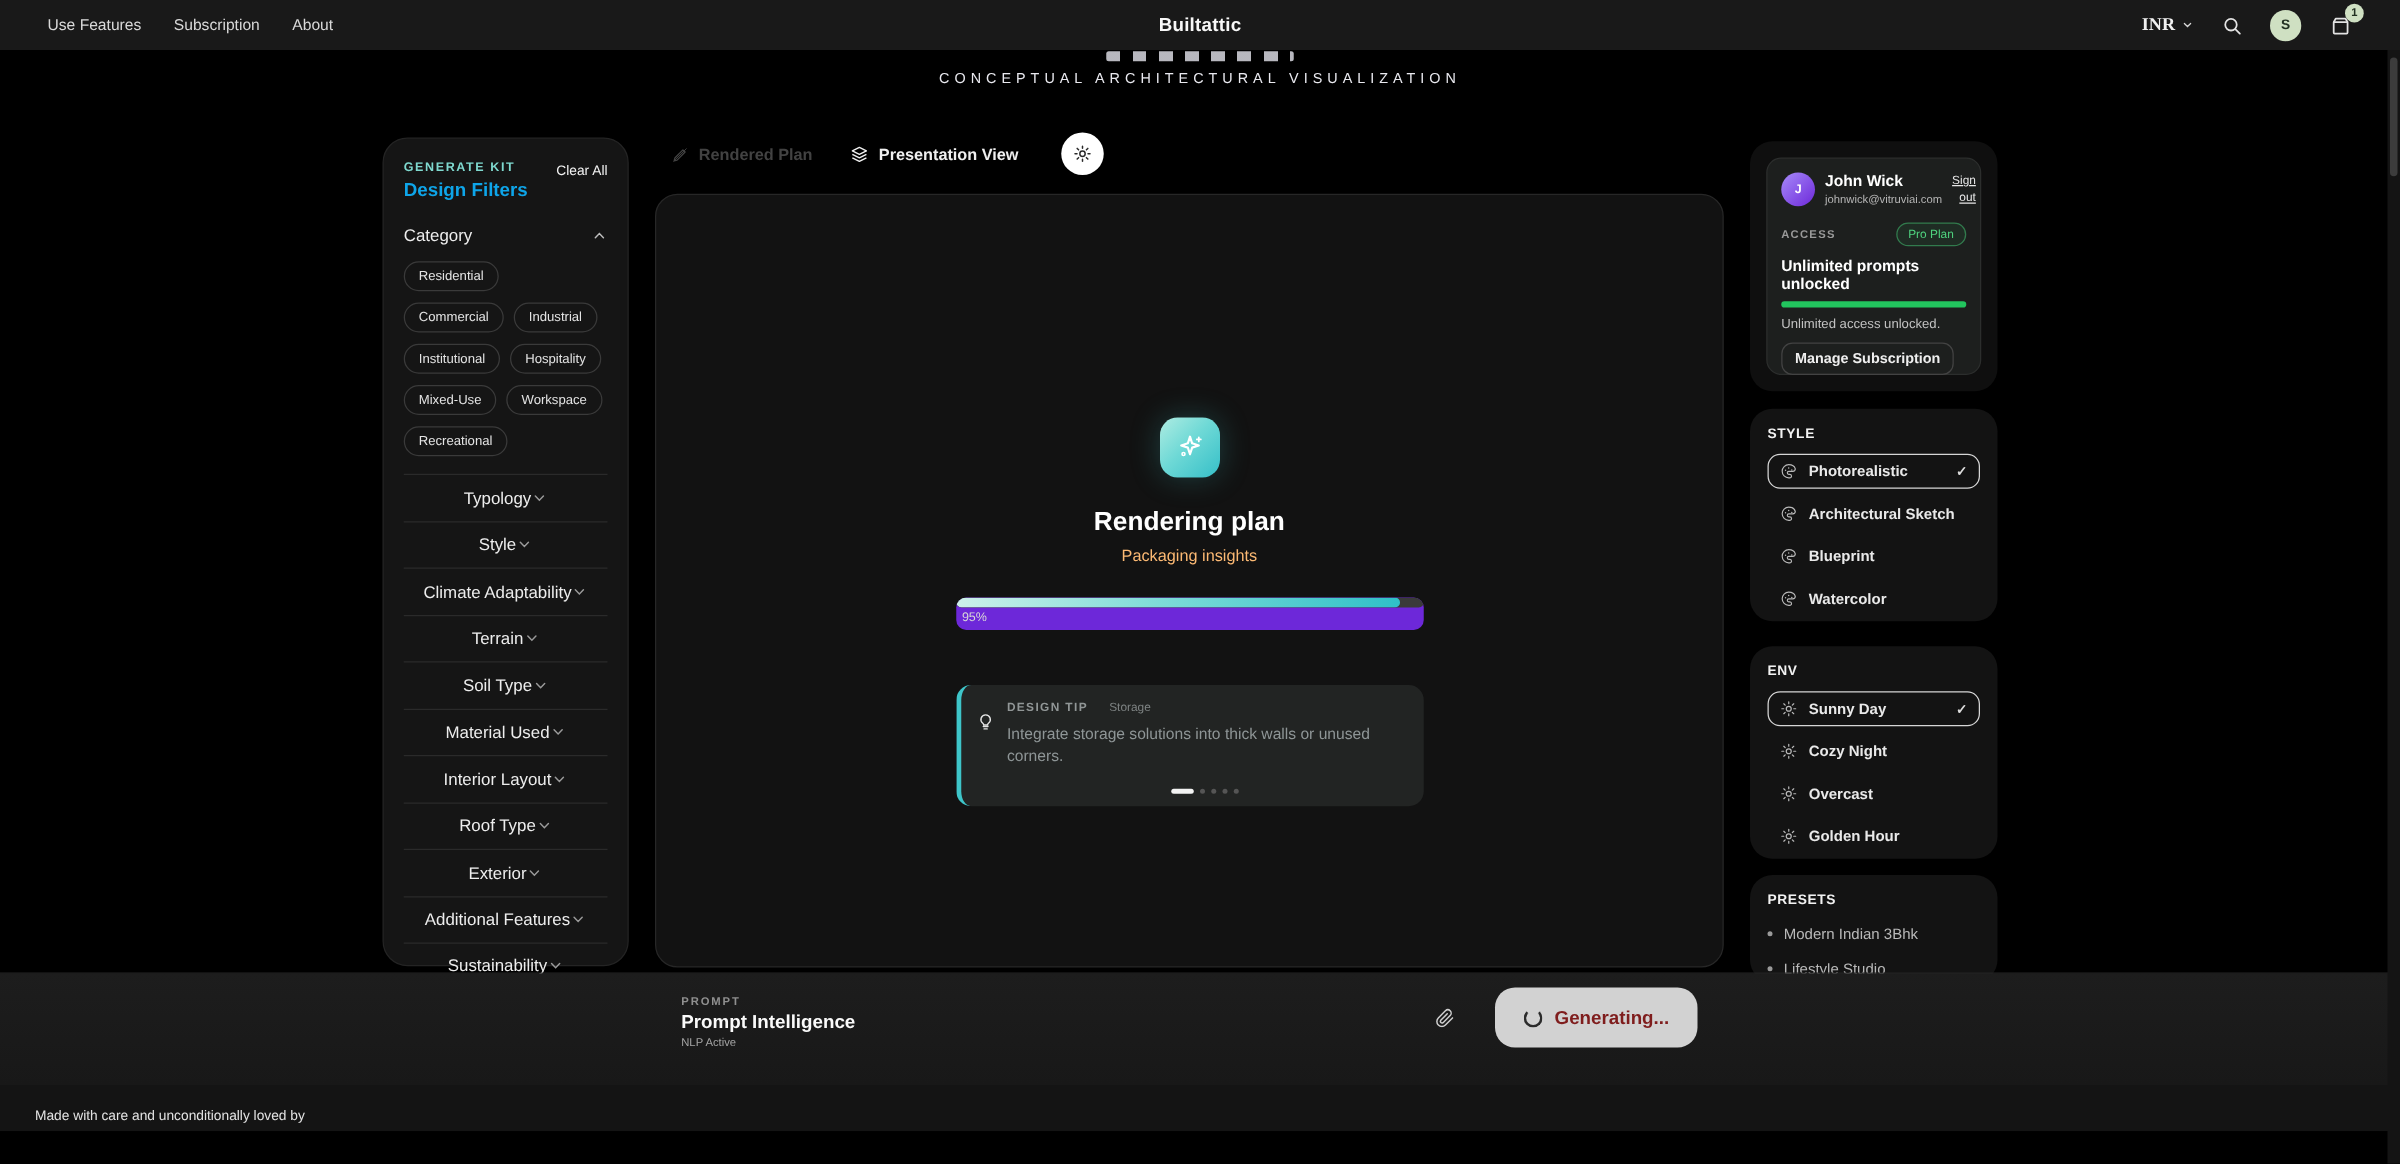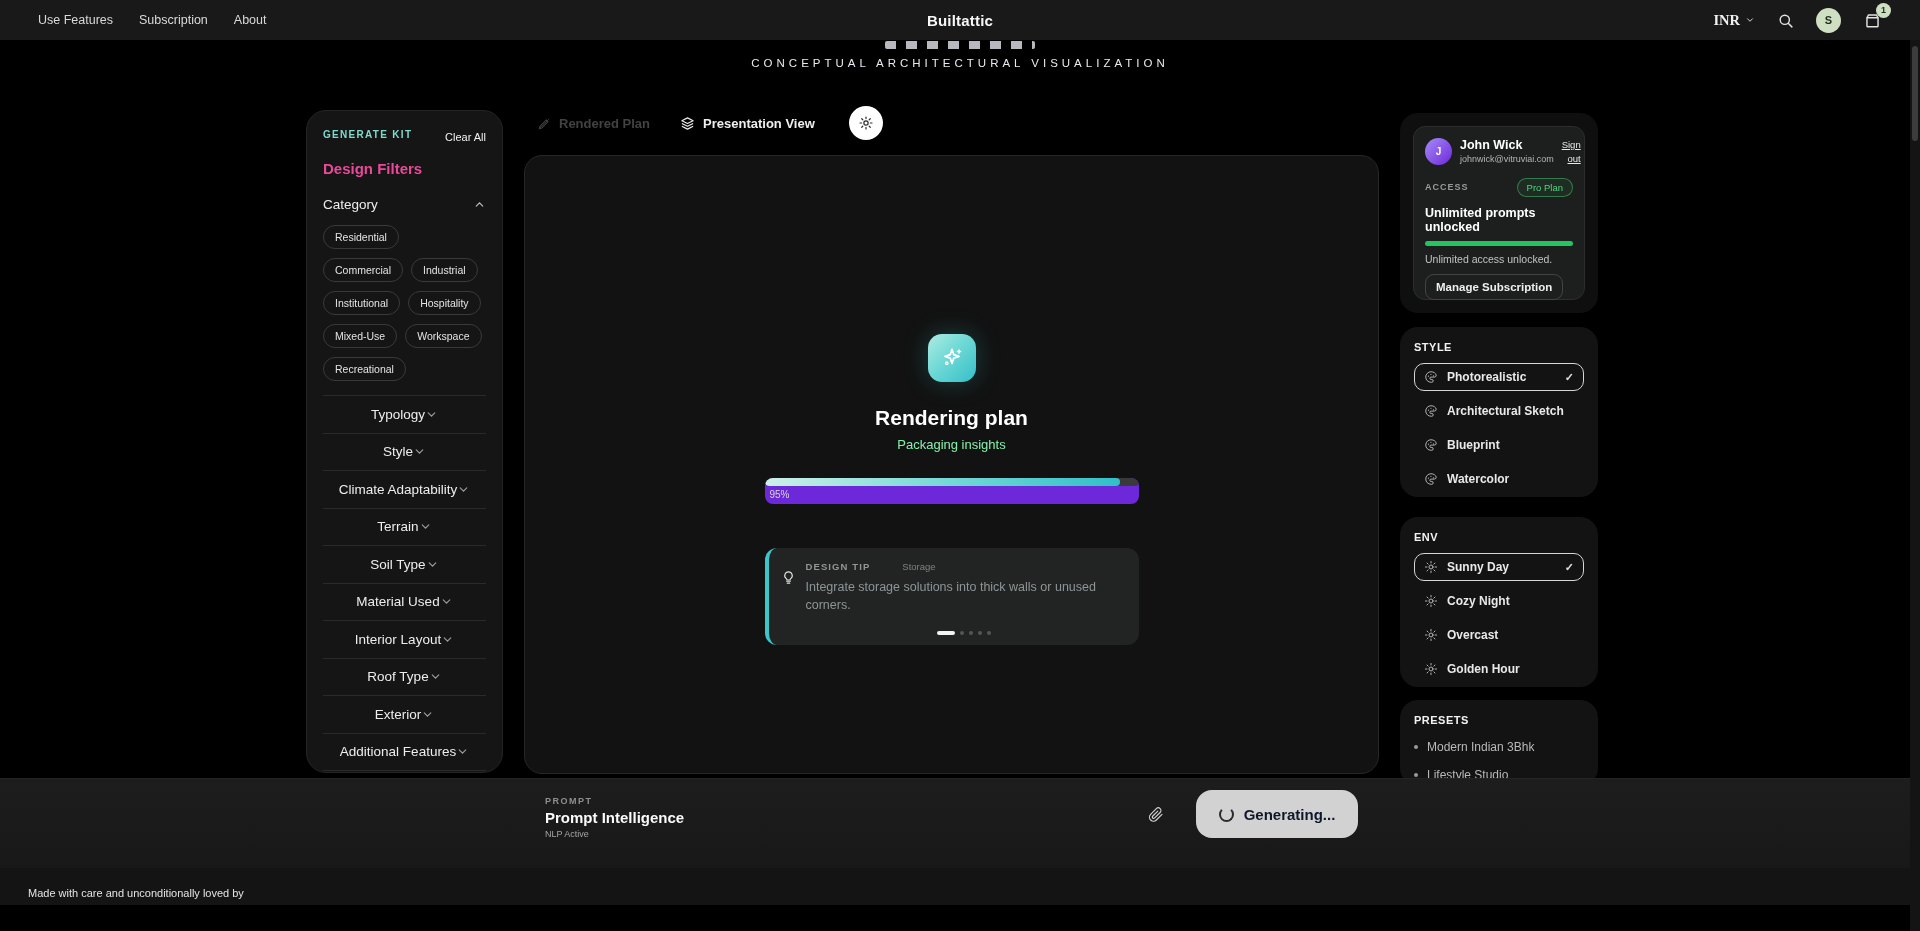--- a/index.html
+++ b/index.html
@@ -39,21 +39,21 @@
   }
 
   
   .filters-panel {
     position:absolute; left:306px; top:110px; width:197px; height:663px;
     background:#151515; border:1px solid #242424; border-radius:20px;
     padding:18px 16px 10px;
   }
   .filters-head { display:flex; justify-content:space-between; align-items:flex-start; }
   .kicker-teal { font-size:10px; font-weight:700; letter-spacing:1.3px; color:#7fd9cf; }
-  .filters-title { font-size:15px; font-weight:700; color:#ec4899; margin-top:20px; }
+  .filters-title { font-size:15px; font-weight:700; color:#0ea5e9; margin-top:4px; }
   .clear-all { font-size:11px; color:#f2f2f2; cursor:pointer; margin-top:2px; }
   .cat-row { display:flex; justify-content:space-between; align-items:center; margin-top:20px; cursor:pointer; }
   .section-label { font-size:13.5px; color:#ededed; font-weight:500; }
   .chips { display:flex; flex-wrap:wrap; gap:9px 8px; margin-top:13px; padding-bottom:14px; }
   .chip {
     padding:5px 11px; border:1px solid #3a3a3a; border-radius:999px;
     font-size:10.5px; color:#e3e3e3; cursor:pointer; white-space:nowrap;
   }
   .filter-section {
     border-top:1px solid #2a2a2a; height:37.5px; display:flex; align-items:center;
@@ -78,31 +78,31 @@
     background:#121212; border:1px solid #272727; border-radius:18px;
     display:flex; flex-direction:column; align-items:center; padding-top:178px;
   }
   .spark-tile {
     width:48px; height:48px; border-radius:14px;
     background:linear-gradient(135deg,#aeece2 0%,#6fd9d6 45%,#35bfc8 100%);
     display:flex; align-items:center; justify-content:center;
     box-shadow:0 0 24px rgba(64,198,203,.25);
   }
   .status-title { margin-top:24px; font-size:21px; font-weight:700; color:#fff; }
-  .status-sub { margin-top:7px; font-size:13px; color:#86efac; }
+  .status-sub { margin-top:7px; font-size:13px; color:#fdba74; }
   .progress-wrap { margin-top:26px; width:374px; background:#6d28d9; border-radius:8px; overflow:hidden; }
   .progress-track { height:8px; background:#3a3a3a; border-radius:999px; overflow:hidden; }
   .progress-fill { height:100%; border-radius:999px; background:linear-gradient(90deg,#cdf0ea,#7fdcd8 45%,#2fc0c8); }
   .progress-label { font-size:10px; color:#d7d7d7; padding:3px 5px 4px; }
   .tip-card {
     margin-top:44px; width:374px; height:97px; background:#222423; border-radius:12px;
     border-left:4px solid #3ec5c9; padding:13px 16px 8px 12px; display:flex; gap:10px;
   }
   .tip-body-col { flex:1; display:flex; flex-direction:column; }
-  .tip-head { display:flex; align-items:center; gap:32px; }
+  .tip-head { display:flex; align-items:center; gap:17px; }
   .tip-kicker { font-size:9.5px; font-weight:700; letter-spacing:1.1px; color:#919696; }
   .tip-tag { font-size:9.5px; color:#7e8383; }
   .tip-text { margin-top:6px; font-size:12.5px; line-height:1.45; color:#8e9596; max-width:310px; }
   .tip-dots { display:flex; gap:5px; justify-content:center; align-items:center; margin-top:auto; padding-bottom:2px; }
   .dot { width:4px; height:4px; border-radius:999px; background:#555; }
   .dot.active { width:18px; background:#f3f3f3; }
 
   
   .rcard { position:absolute; left:1400px; width:198px; background:#131313; border-radius:18px; }
   .user-outer { top:113px; height:200px; background:#0f0f0f; padding:13px; }
@@ -146,21 +146,21 @@
   .prompt-input {
     position:absolute; left:670px; top:13px; width:512px; height:44px;
     border-radius:999px; background:linear-gradient(180deg,#2f2f2f,#242424);
     border:1px solid #3e3e3e; color:#e9e9e9; font-size:13px;
     padding:0 46px 0 20px; outline:none; font-family:"Liberation Sans", sans-serif;
   }
   .attach-icon { position:absolute; left:1148px; top:27px; cursor:pointer; }
   .generate-btn {
     position:absolute; left:1196px; top:11px; width:162px; height:48px;
     border-radius:16px; background:#d2d2d2; display:flex; align-items:center;
-    justify-content:center; gap:10px; font-size:15px; font-weight:700; color:#0f172a; cursor:pointer;
+    justify-content:center; gap:10px; font-size:15px; font-weight:700; color:#7f1d1d; cursor:pointer;
   }
   .spinner { width:15px; height:15px; border-radius:50%; border:2px solid #2b2b2b; border-top-color:transparent; animation:spin 1s linear infinite; }
   @keyframes spin { to { transform:rotate(360deg); } }
 
   
   .footer-strip { position:absolute; left:0; right:0; top:862px; height:43px; background:#141414; }
   .footer-text { position:absolute; left:28px; top:887px; font-size:11px; color:#e3e3e3; z-index:11; }
   .bottom-black { position:absolute; left:0; right:0; top:905px; height:26px; background:#000; z-index:12; }
 
   

